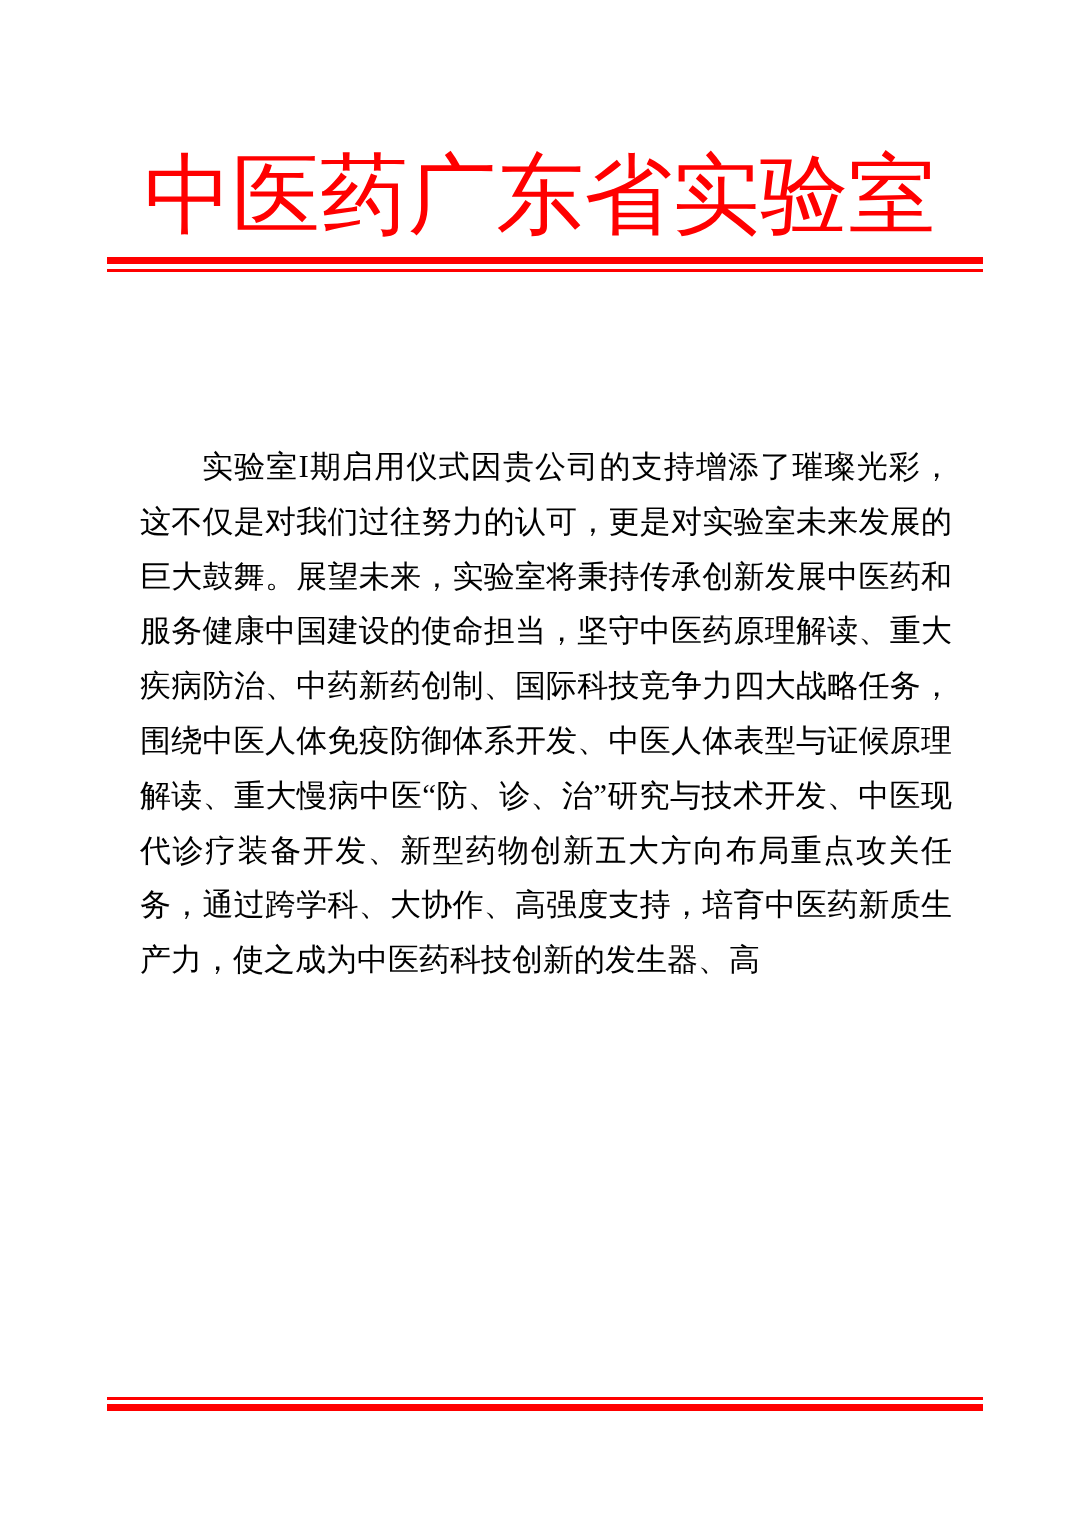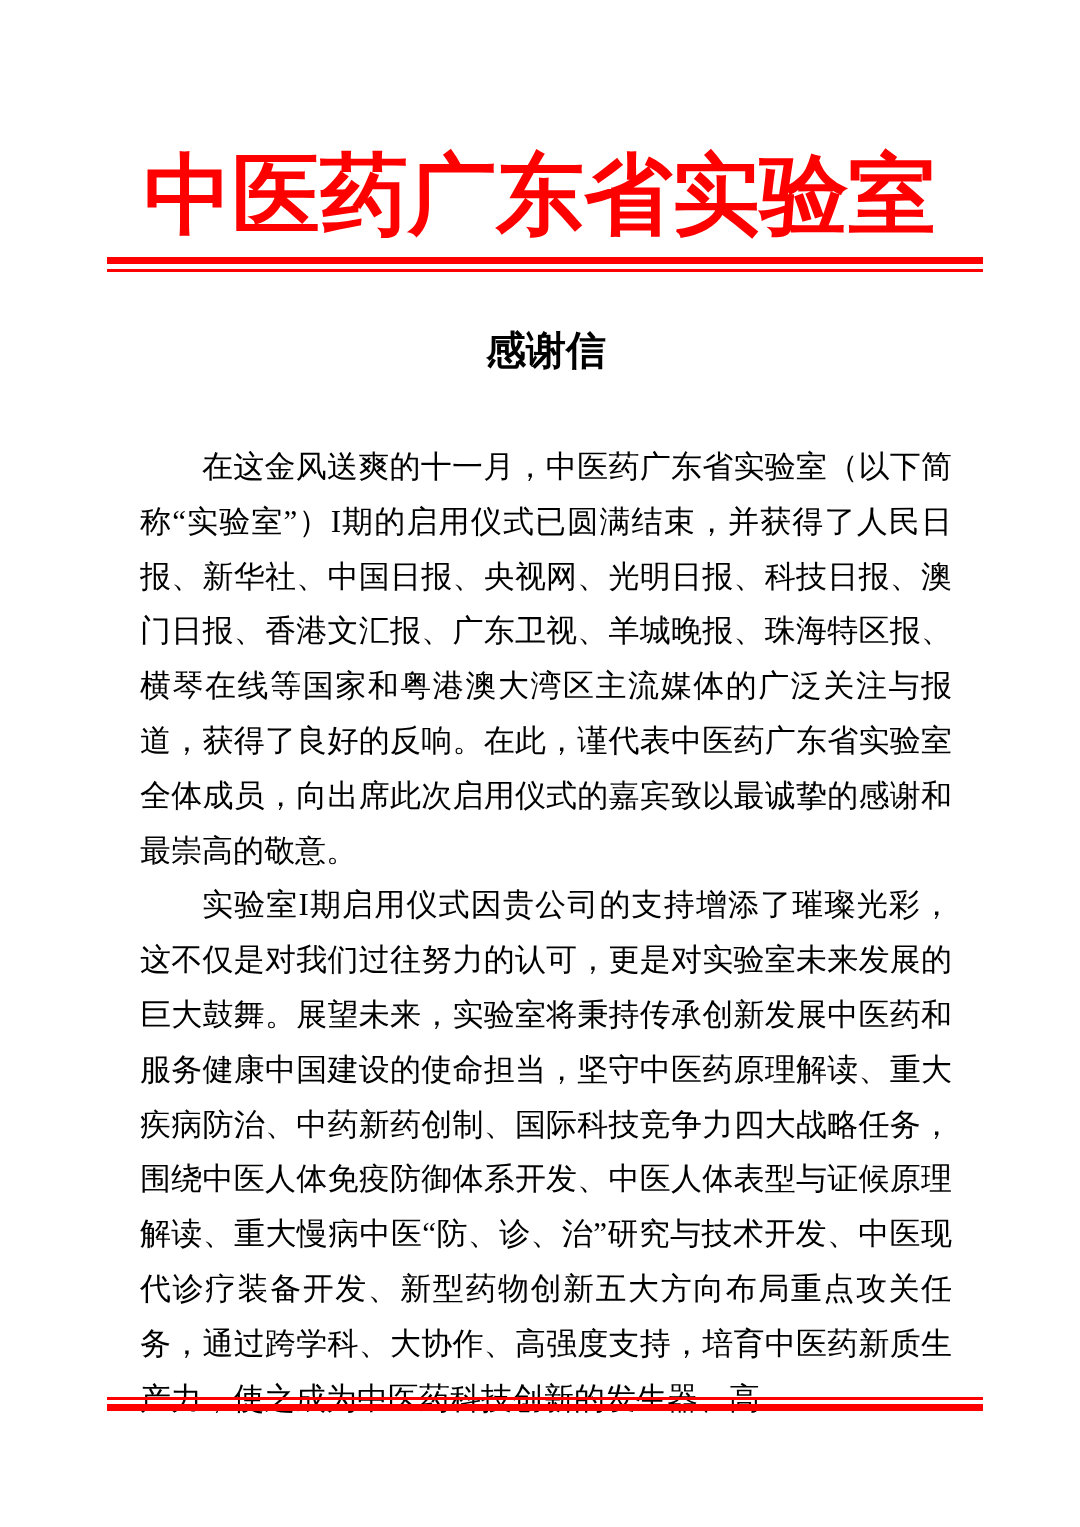--- a/index.html
+++ b/index.html
@@ -19,21 +19,21 @@
   
   .org-name {
     position: absolute;
     top: 148px;
     left: 0;
     width: 1080px;
     margin: 0;
     text-align: center;
     font-size: 88px;
     line-height: 1.1;
-    font-weight: 700;
+    font-weight: 400;
     color: #ff0000;
     letter-spacing: 0px;
     white-space: nowrap;
   }
   
   .double-rule {
     position: absolute;
     left: 107px;
     width: 876px;
   }
@@ -84,24 +84,22 @@
 
 <div class="page">
 
   <h1 class="org-name">中医药广东省实验室</h1>
 
   <div class="double-rule head">
     <div class="bar thick"></div>
     <div class="bar thin"></div>
   </div>
 
-  <h2 class="letter-title">感谢信</h2>
 
   <div class="letter-body">
-    <p class="para">在这金风送爽的十一月，中医药广东省实验室（以下简称“实验室”）I期的启用仪式已圆满结束，并获得了人民日报、新华社、中国日报、央视网、光明日报、科技日报、澳门日报、香港文汇报、广东卫视、羊城晚报、珠海特区报、横琴在线等国家和粤港澳大湾区主流媒体的广泛关注与报道，获得了良好的反响。在此，谨代表中医药广东省实验室全体成员，向出席此次启用仪式的嘉宾致以最诚挚的感谢和最崇高的敬意。</p>
     <p class="para">实验室I期启用仪式因贵公司的支持增添了璀璨光彩，这不仅是对我们过往努力的认可，更是对实验室未来发展的巨大鼓舞。展望未来，实验室将秉持传承创新发展中医药和服务健康中国建设的使命担当，坚守中医药原理解读、重大疾病防治、中药新药创制、国际科技竞争力四大战略任务，围绕中医人体免疫防御体系开发、中医人体表型与证候原理解读、重大慢病中医“防、诊、治”研究与技术开发、中医现代诊疗装备开发、新型药物创新五大方向布局重点攻关任务，通过跨学科、大协作、高强度支持，培育中医药新质生产力，使之成为中医药科技创新的发生器、高</p>
   </div>
 
   <div class="double-rule foot">
     <div class="bar thin"></div>
     <div class="bar thick"></div>
   </div>
 
 </div>
 

